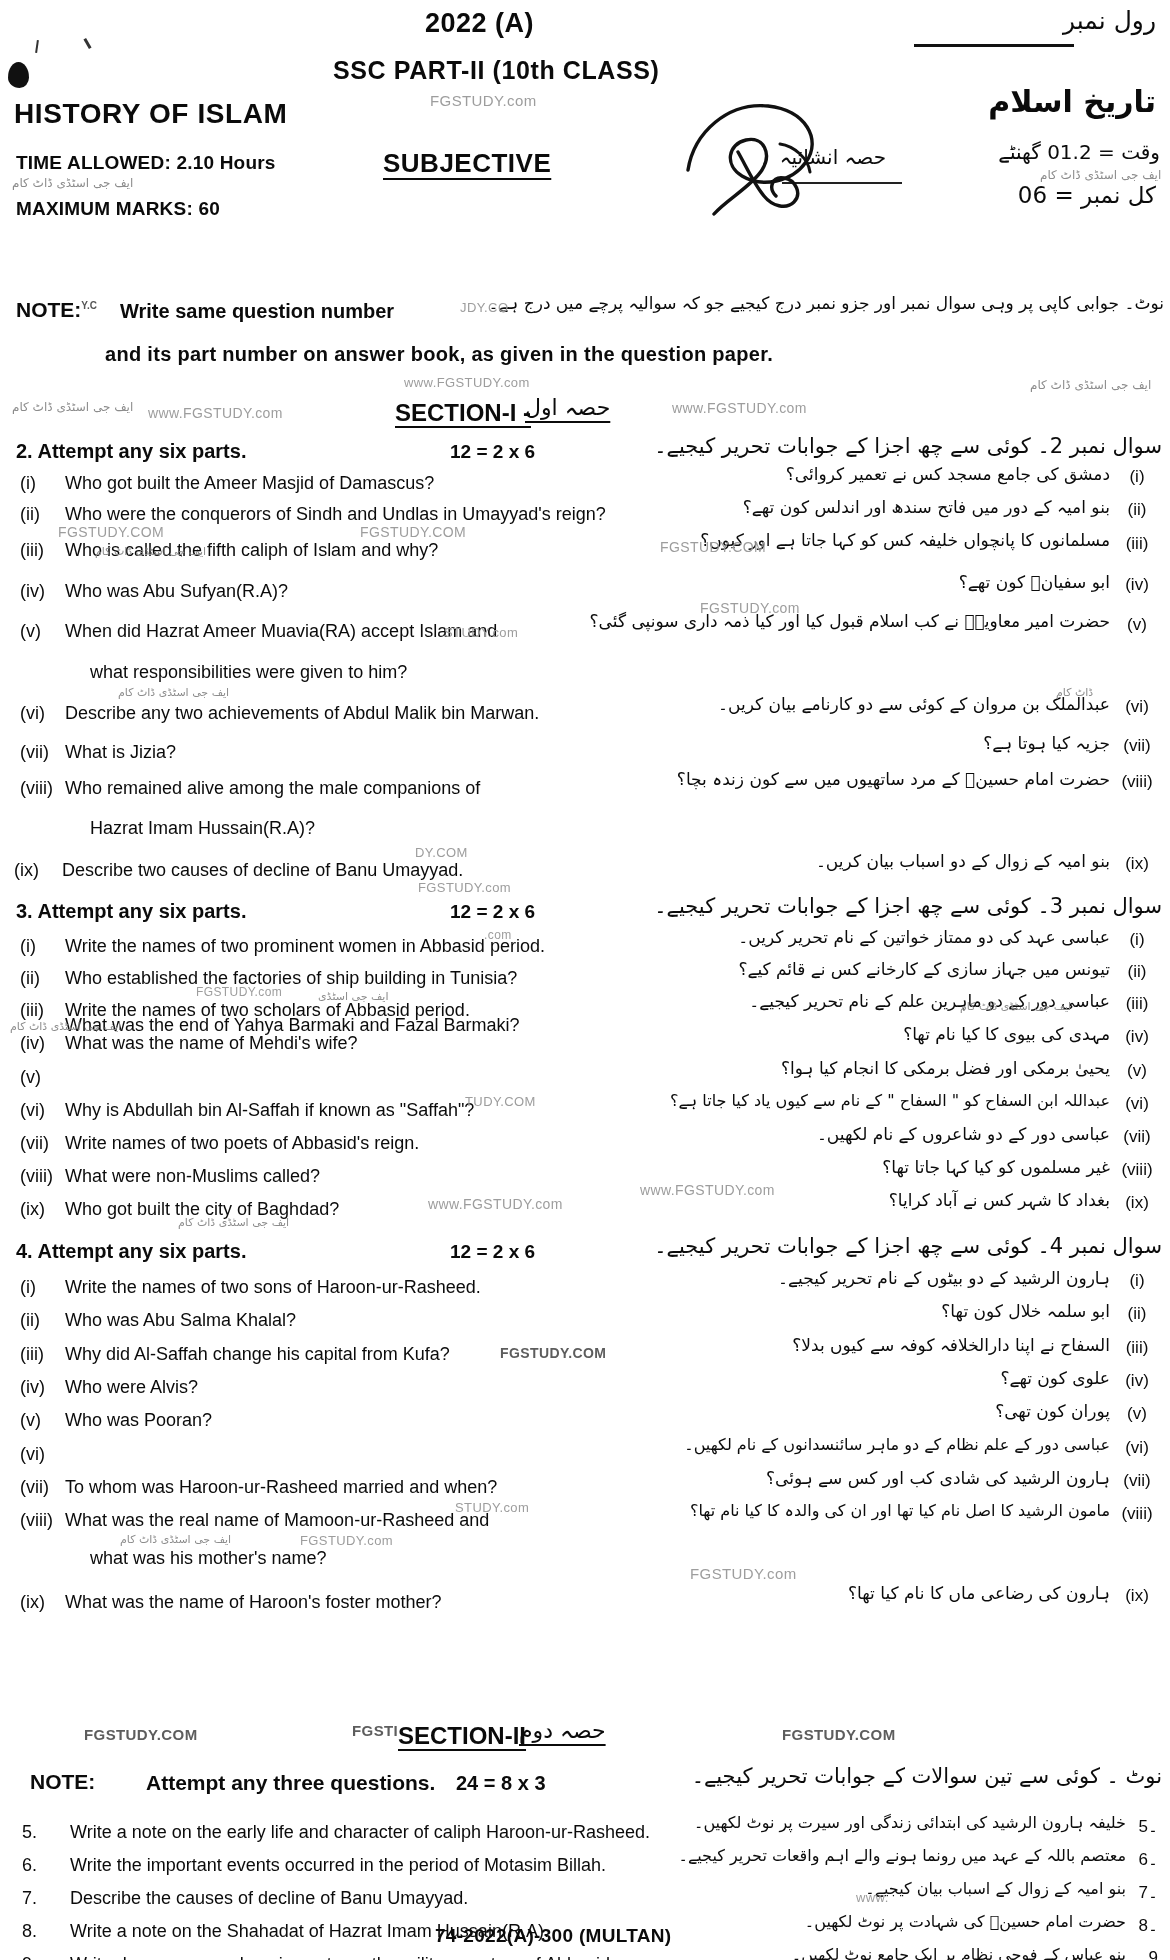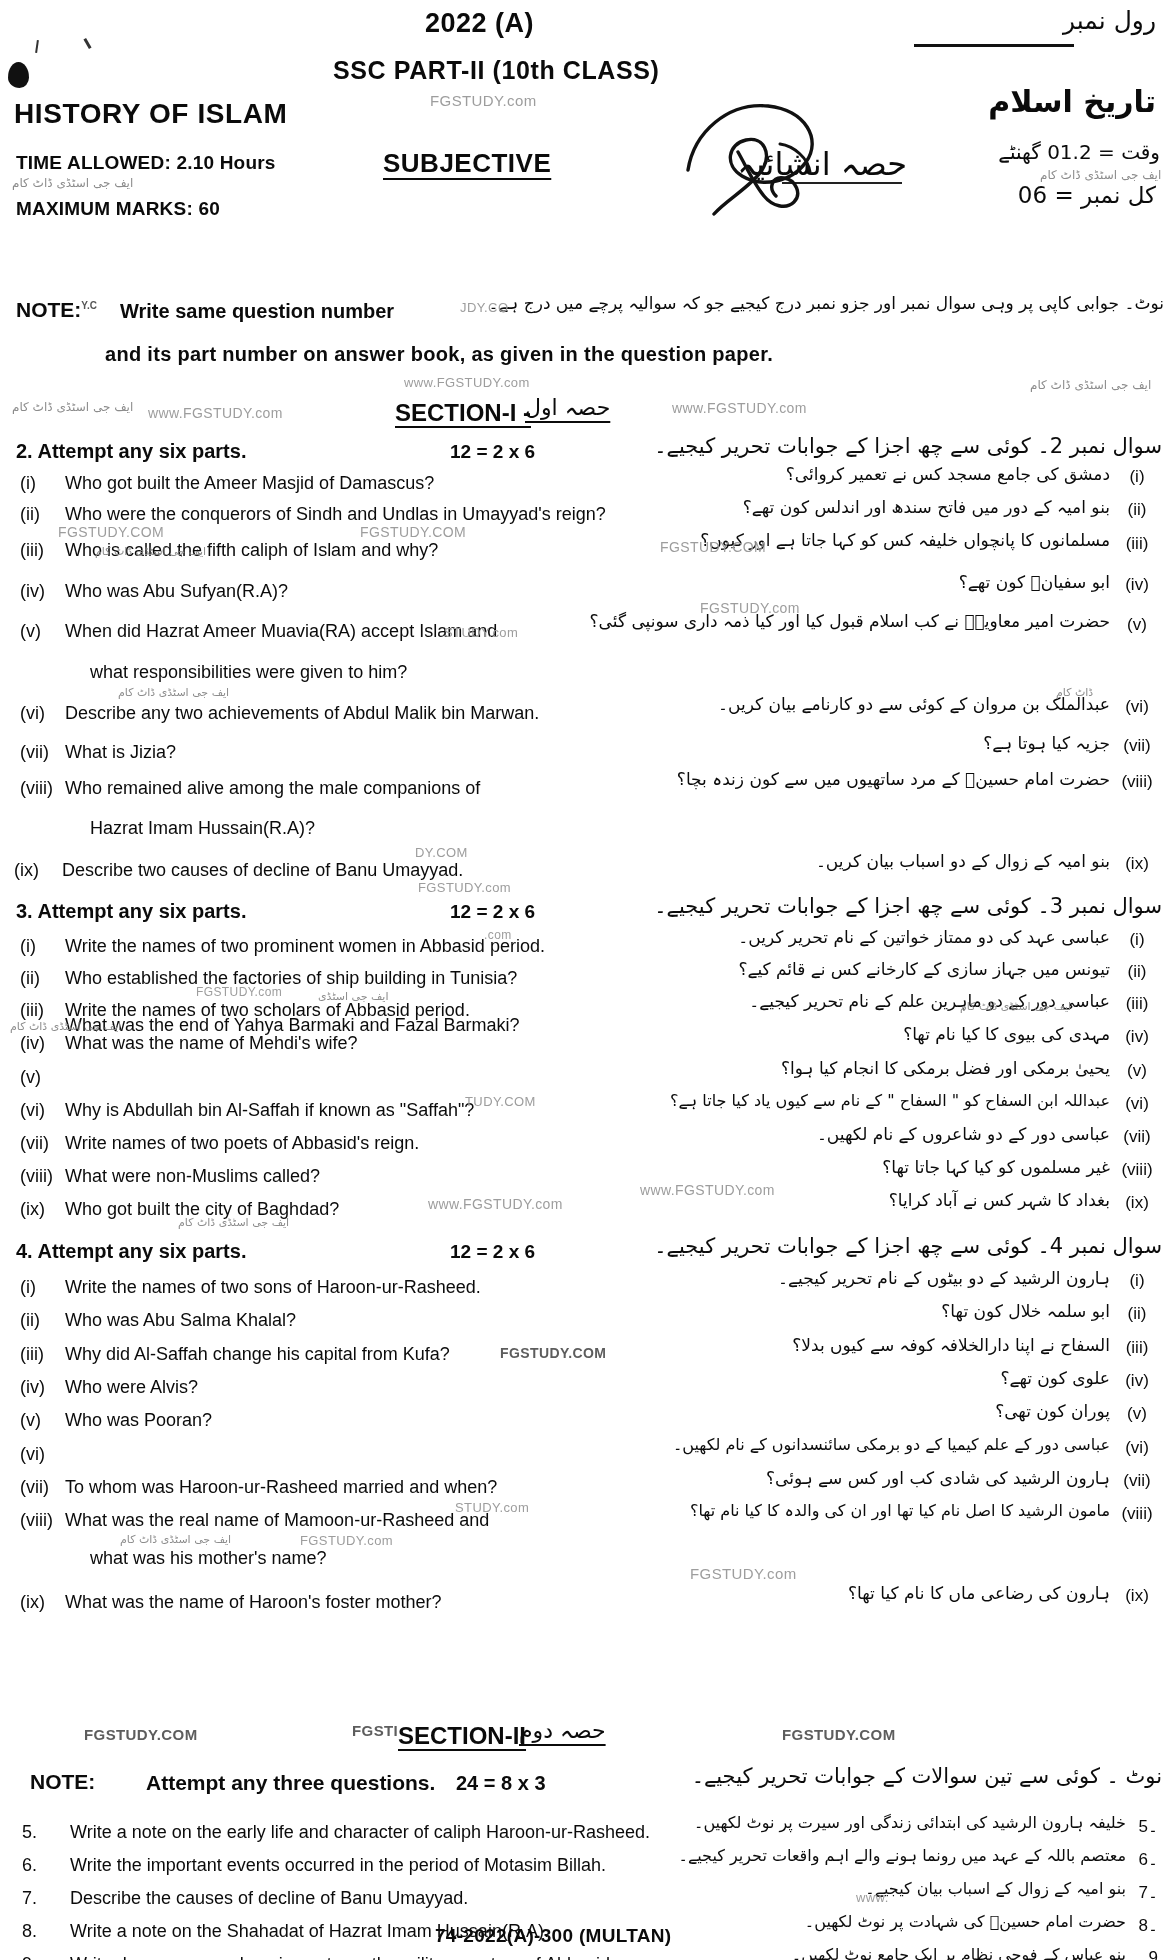--- a/index.html
+++ b/index.html
@@ -31,21 +31,21 @@
   .hdr-time{left:16px;top:152px;font-size:19px;font-weight:bold;letter-spacing:.2px;}
   .hdr-marks{left:16px;top:198px;font-size:19px;font-weight:bold;letter-spacing:.2px;}
   .hdr-subjective{left:383px;top:148px;font-size:26px;font-weight:bold;letter-spacing:.5px;
       text-decoration:underline;text-underline-offset:6px;}
 
   .roll-ur{right:14px;top:6px;font-size:25px;}
   .roll-line{position:absolute;right:96px;top:44px;width:160px;height:3px;background:#111;}
   .title-ur{right:14px;top:84px;font-size:30px;}
   .time-ur{right:10px;top:140px;font-size:20px;}
   .marks-ur{right:14px;top:182px;font-size:23px;}
-  .hissa-insha{right:263px;top:145px;font-size:32px;margin-left:8px;}
+  .hissa-insha{right:284px;top:145px;font-size:20px;margin-left:8px;}
   .hissa-insha-line{position:absolute;right:268px;top:182px;width:120px;height:2px;background:#222;}
 
   
   .sig{position:absolute;left:676px;top:92px;width:190px;height:130px;}
 
   
   .note-lbl{left:16px;top:298px;font-size:21px;font-weight:bold;}
   .note-sup{font-size:10px;vertical-align:super;color:#555;font-weight:bold;}
   .note-en1{left:120px;top:300px;font-size:20px;font-weight:bold;}
   .note-en2{left:105px;top:343px;font-size:20px;font-weight:bold;letter-spacing:.3px;}
@@ -271,21 +271,21 @@
   <div class="urn" style="top:1371px;">(iv)</div>
   <div class="urt ur" style="top:1368px;">علوی کون تھے؟</div>
 
   <div class="rn en" style="top:1410px;">(v)</div>
   <div class="rt en" style="top:1410px;">Who was Pooran?</div>
   <div class="urn" style="top:1404px;">(v)</div>
   <div class="urt ur" style="top:1401px;">پوران کون تھی؟</div>
 
   <div class="rn en" style="top:1444px;">(vi)</div>
   <div class="urn" style="top:1438px;">(vi)</div>
-  <div class="urt ur" style="top:1435px;font-size:16px;">عباسی دور کے علم کیمیا کے دو برمکی سائنسدانوں کے نام لکھیں۔</div>
+  <div class="urt ur" style="top:1435px;font-size:16px;">عباسی دور کے علم نظام کے دو ماہر سائنسدانوں کے نام لکھیں۔</div>
 
   <div class="rn en" style="top:1477px;">(vii)</div>
   <div class="rt en" style="top:1477px;">To whom was Haroon-ur-Rasheed married and when?</div>
   <div class="urn" style="top:1471px;">(vii)</div>
   <div class="urt ur" style="top:1468px;">ہارون الرشید کی شادی کب اور کس سے ہوئی؟</div>
 
   <div class="rn en" style="top:1510px;">(viii)</div>
   <div class="rt en" style="top:1510px;">What was the real name of Mamoon-ur-Rasheed and</div>
   <div class="rt2 en" style="top:1548px;">what was his mother's name?</div>
   <div class="urn" style="top:1504px;">(viii)</div>

